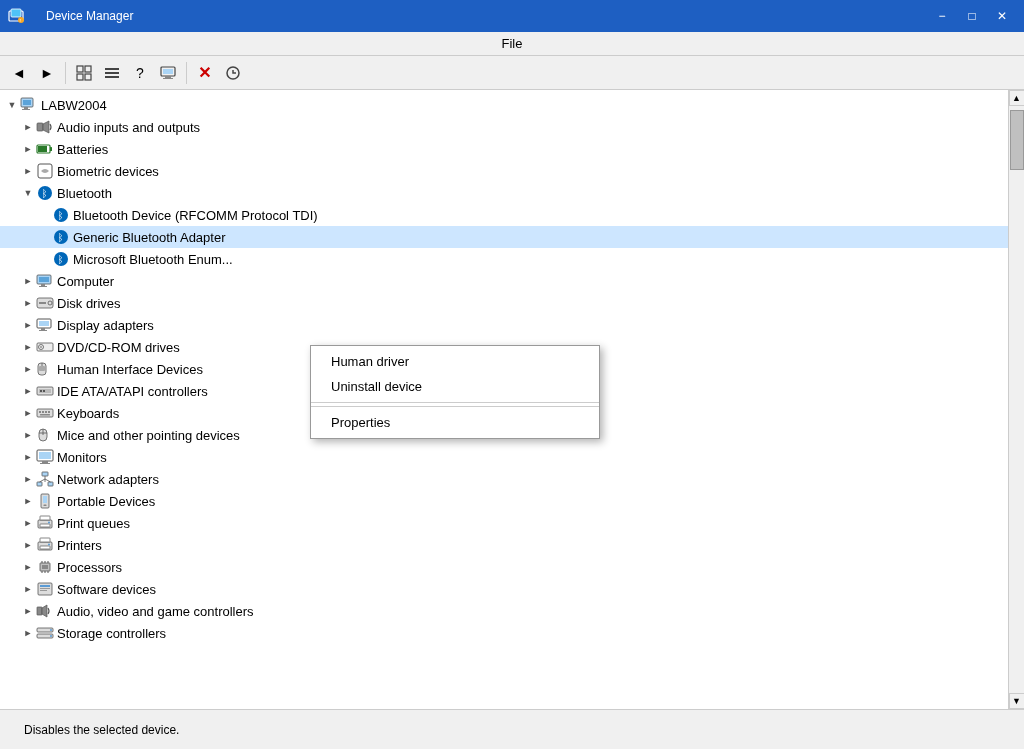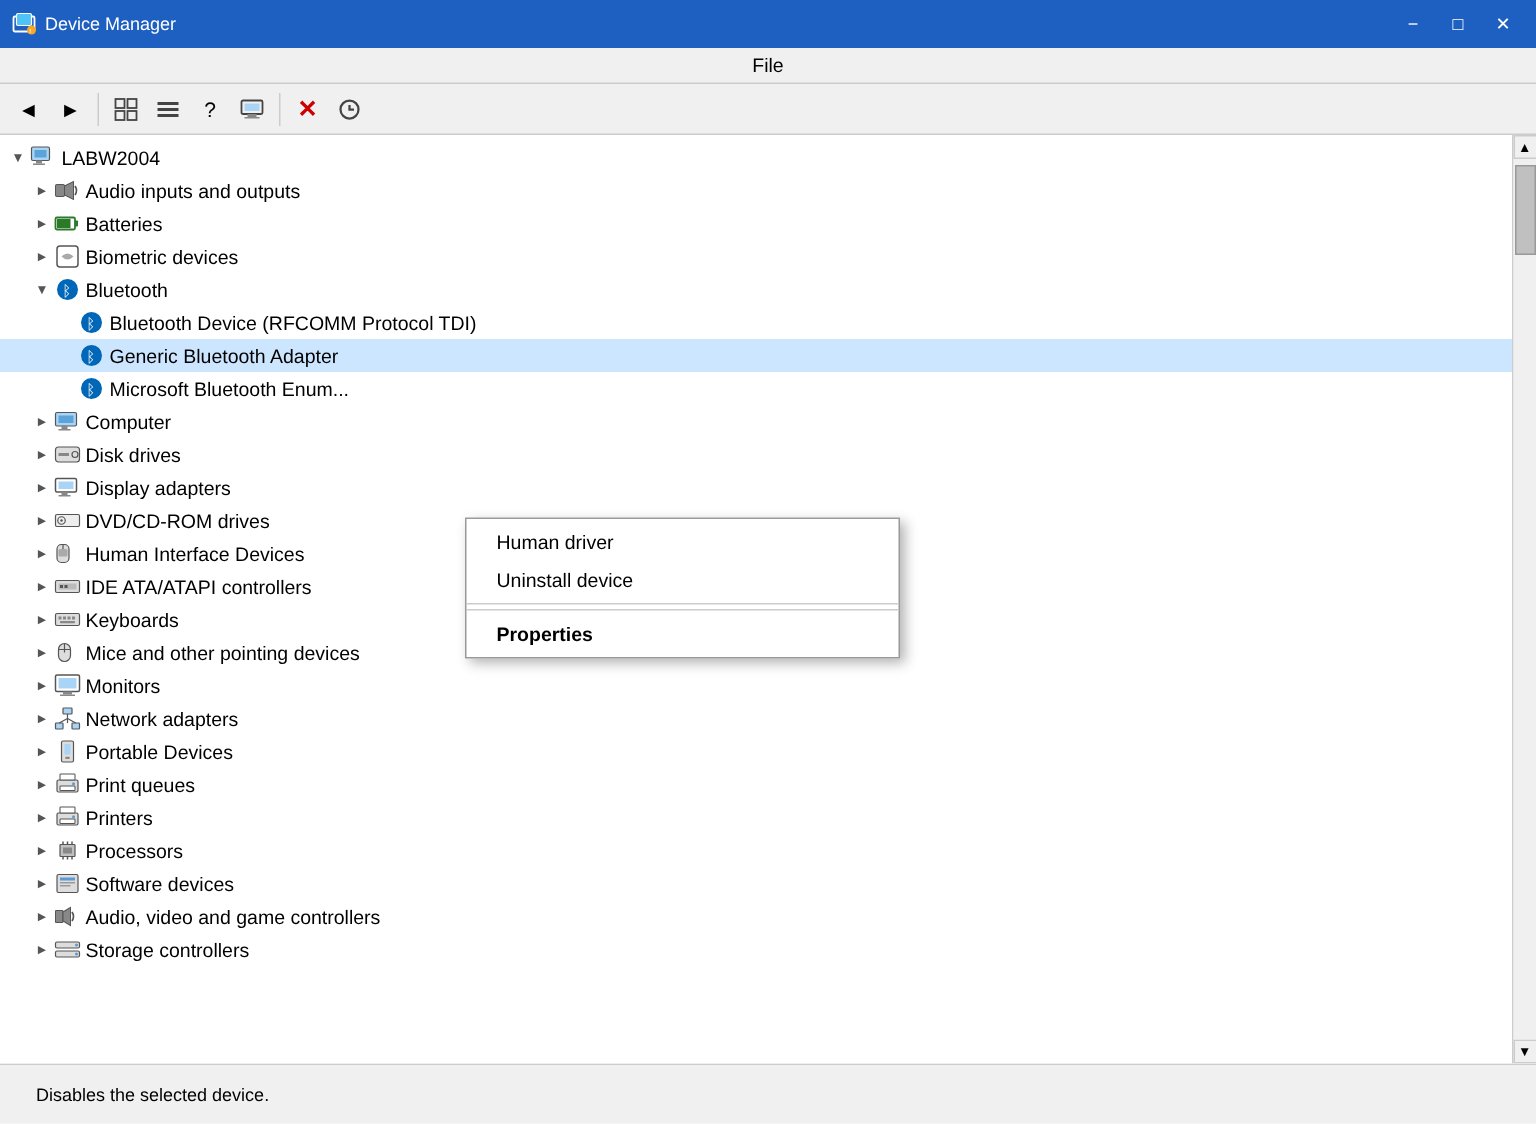--- a/index.html
+++ b/index.html
@@ -21,21 +21,21 @@
       display: flex;
       align-items: center;
       justify-content: space-between;
       padding: 4px 8px;
       height: 32px;
       flex-shrink: 0;
     }
     .title-bar-left {
       display: flex;
       align-items: center;
-      gap: 6px;
+      gap: 22px;
     }
     .title-bar-icon {
       width: 16px;
       height: 16px;
     }
     .title-bar-title {
       font-size: 12px;
       font-weight: normal;
     }
     .title-bar-controls {
@@ -211,21 +211,21 @@
       padding: 5px 20px;
       cursor: pointer;
       font-size: 13px;
       white-space: nowrap;
     }
     .ctx-item.highlighted {
       background: #cce8ff;
       border: 2px solid #c00;
       padding: 3px 18px;
     }
-    .ctx-item.bold { font-weight: bold; }
+    .ctx-item.bold { font-weight: normal; }
     .ctx-separator {
       height: 1px;
       background: #ccc;
       margin: 3px 0;
     }
 
     
     .status-bar {
       height: 40px;
       background: #f0f0f0;

